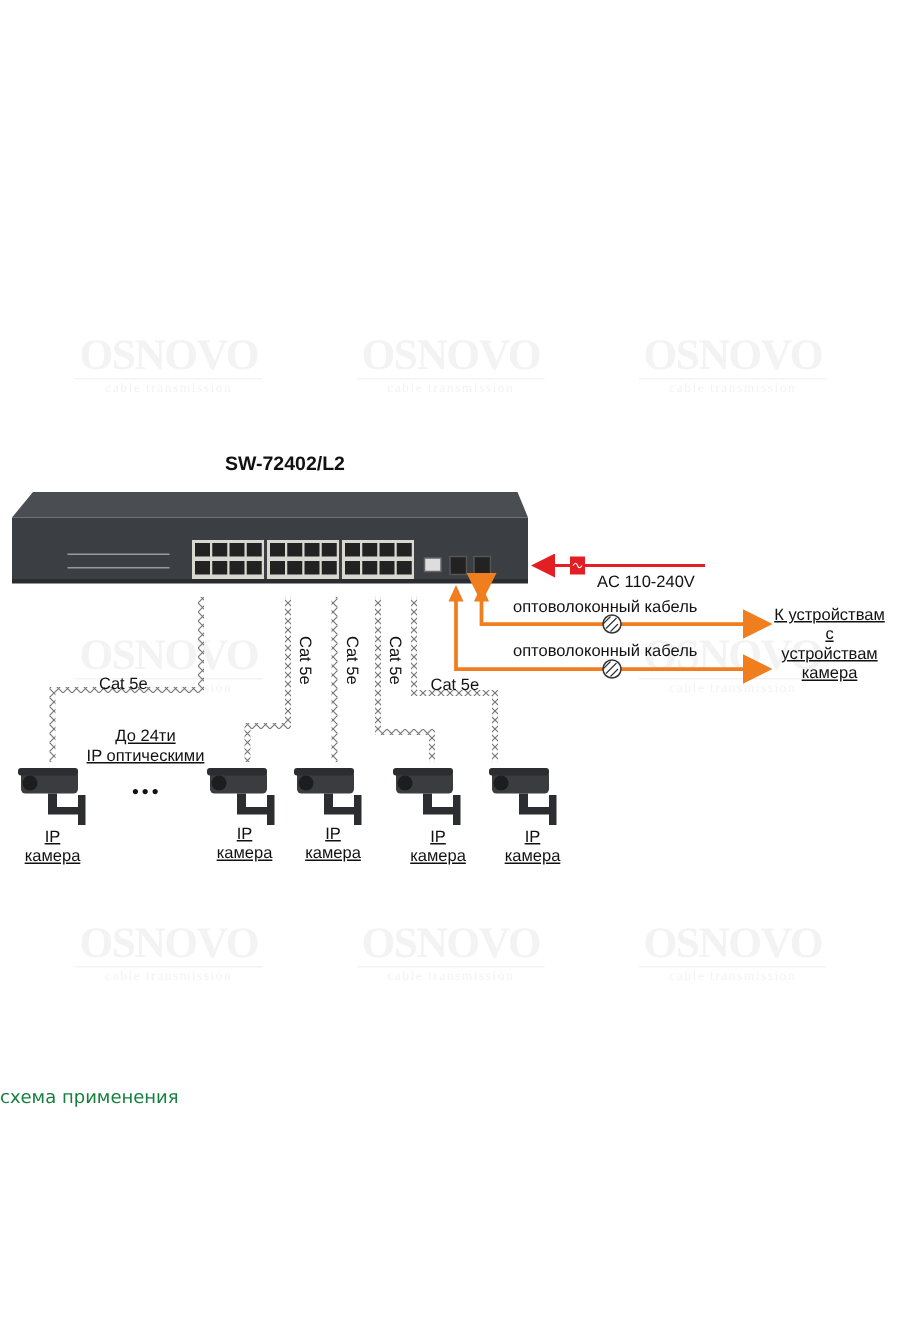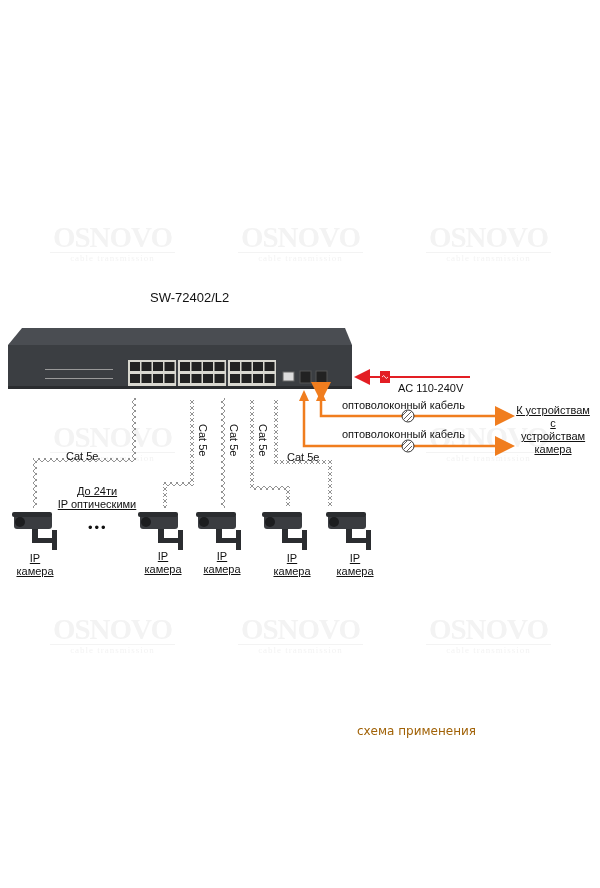--- a/index.html
+++ b/index.html
@@ -1,25 +1,25 @@
 <!DOCTYPE html>
 <html><head>
 <meta charset="utf-8">
 <style>
   html,body{margin:0;padding:0;background:#ffffff;}
   body{width:600px;height:888px;position:relative;overflow:hidden;font-family:"Liberation Sans",sans-serif;}
   .wm{position:absolute;width:125px;text-align:center;color:#f3f3f3;}
   .wm .big{font-family:"Liberation Serif",serif;font-weight:bold;font-size:29px;letter-spacing:-1px;line-height:30px;}
   .wm .small{font-family:"Liberation Serif",serif;font-size:9px;letter-spacing:1px;border-top:1px solid #f3f3f3;}
   .lbl{position:absolute;color:#111;font-size:11px;line-height:12px;}
-  .title{position:absolute;left:150px;top:290px;font-weight:normal;font-size:13px;color:#111;}
+  .title{position:absolute;left:150px;top:301px;font-weight:bold;font-size:13px;color:#111;}
   .cap{position:absolute;text-align:center;font-size:11px;line-height:13px;color:#111;text-decoration:underline;}
   .vert{position:absolute;transform:rotate(90deg);transform-origin:left top;font-size:11px;color:#111;white-space:nowrap;}
   svg{position:absolute;left:0;top:0;}
-  .footer{position:absolute;left:0;width:476px;top:724px;text-align:right;font-size:12px;color:#a16207;font-family:"DejaVu Sans",sans-serif;}
+  .footer{position:absolute;left:0;width:476px;top:724px;text-align:left;font-size:12px;color:#15803d;font-family:"DejaVu Sans",sans-serif;}
 </style>
 </head>
 <body>
 
 <div class="wm" style="left:50px;top:222px;">
     <div class="big">OSNOVO</div>
     <div class="small">cable transmission</div>
   </div>
 <div class="wm" style="left:238px;top:222px;">
     <div class="big">OSNOVO</div>

